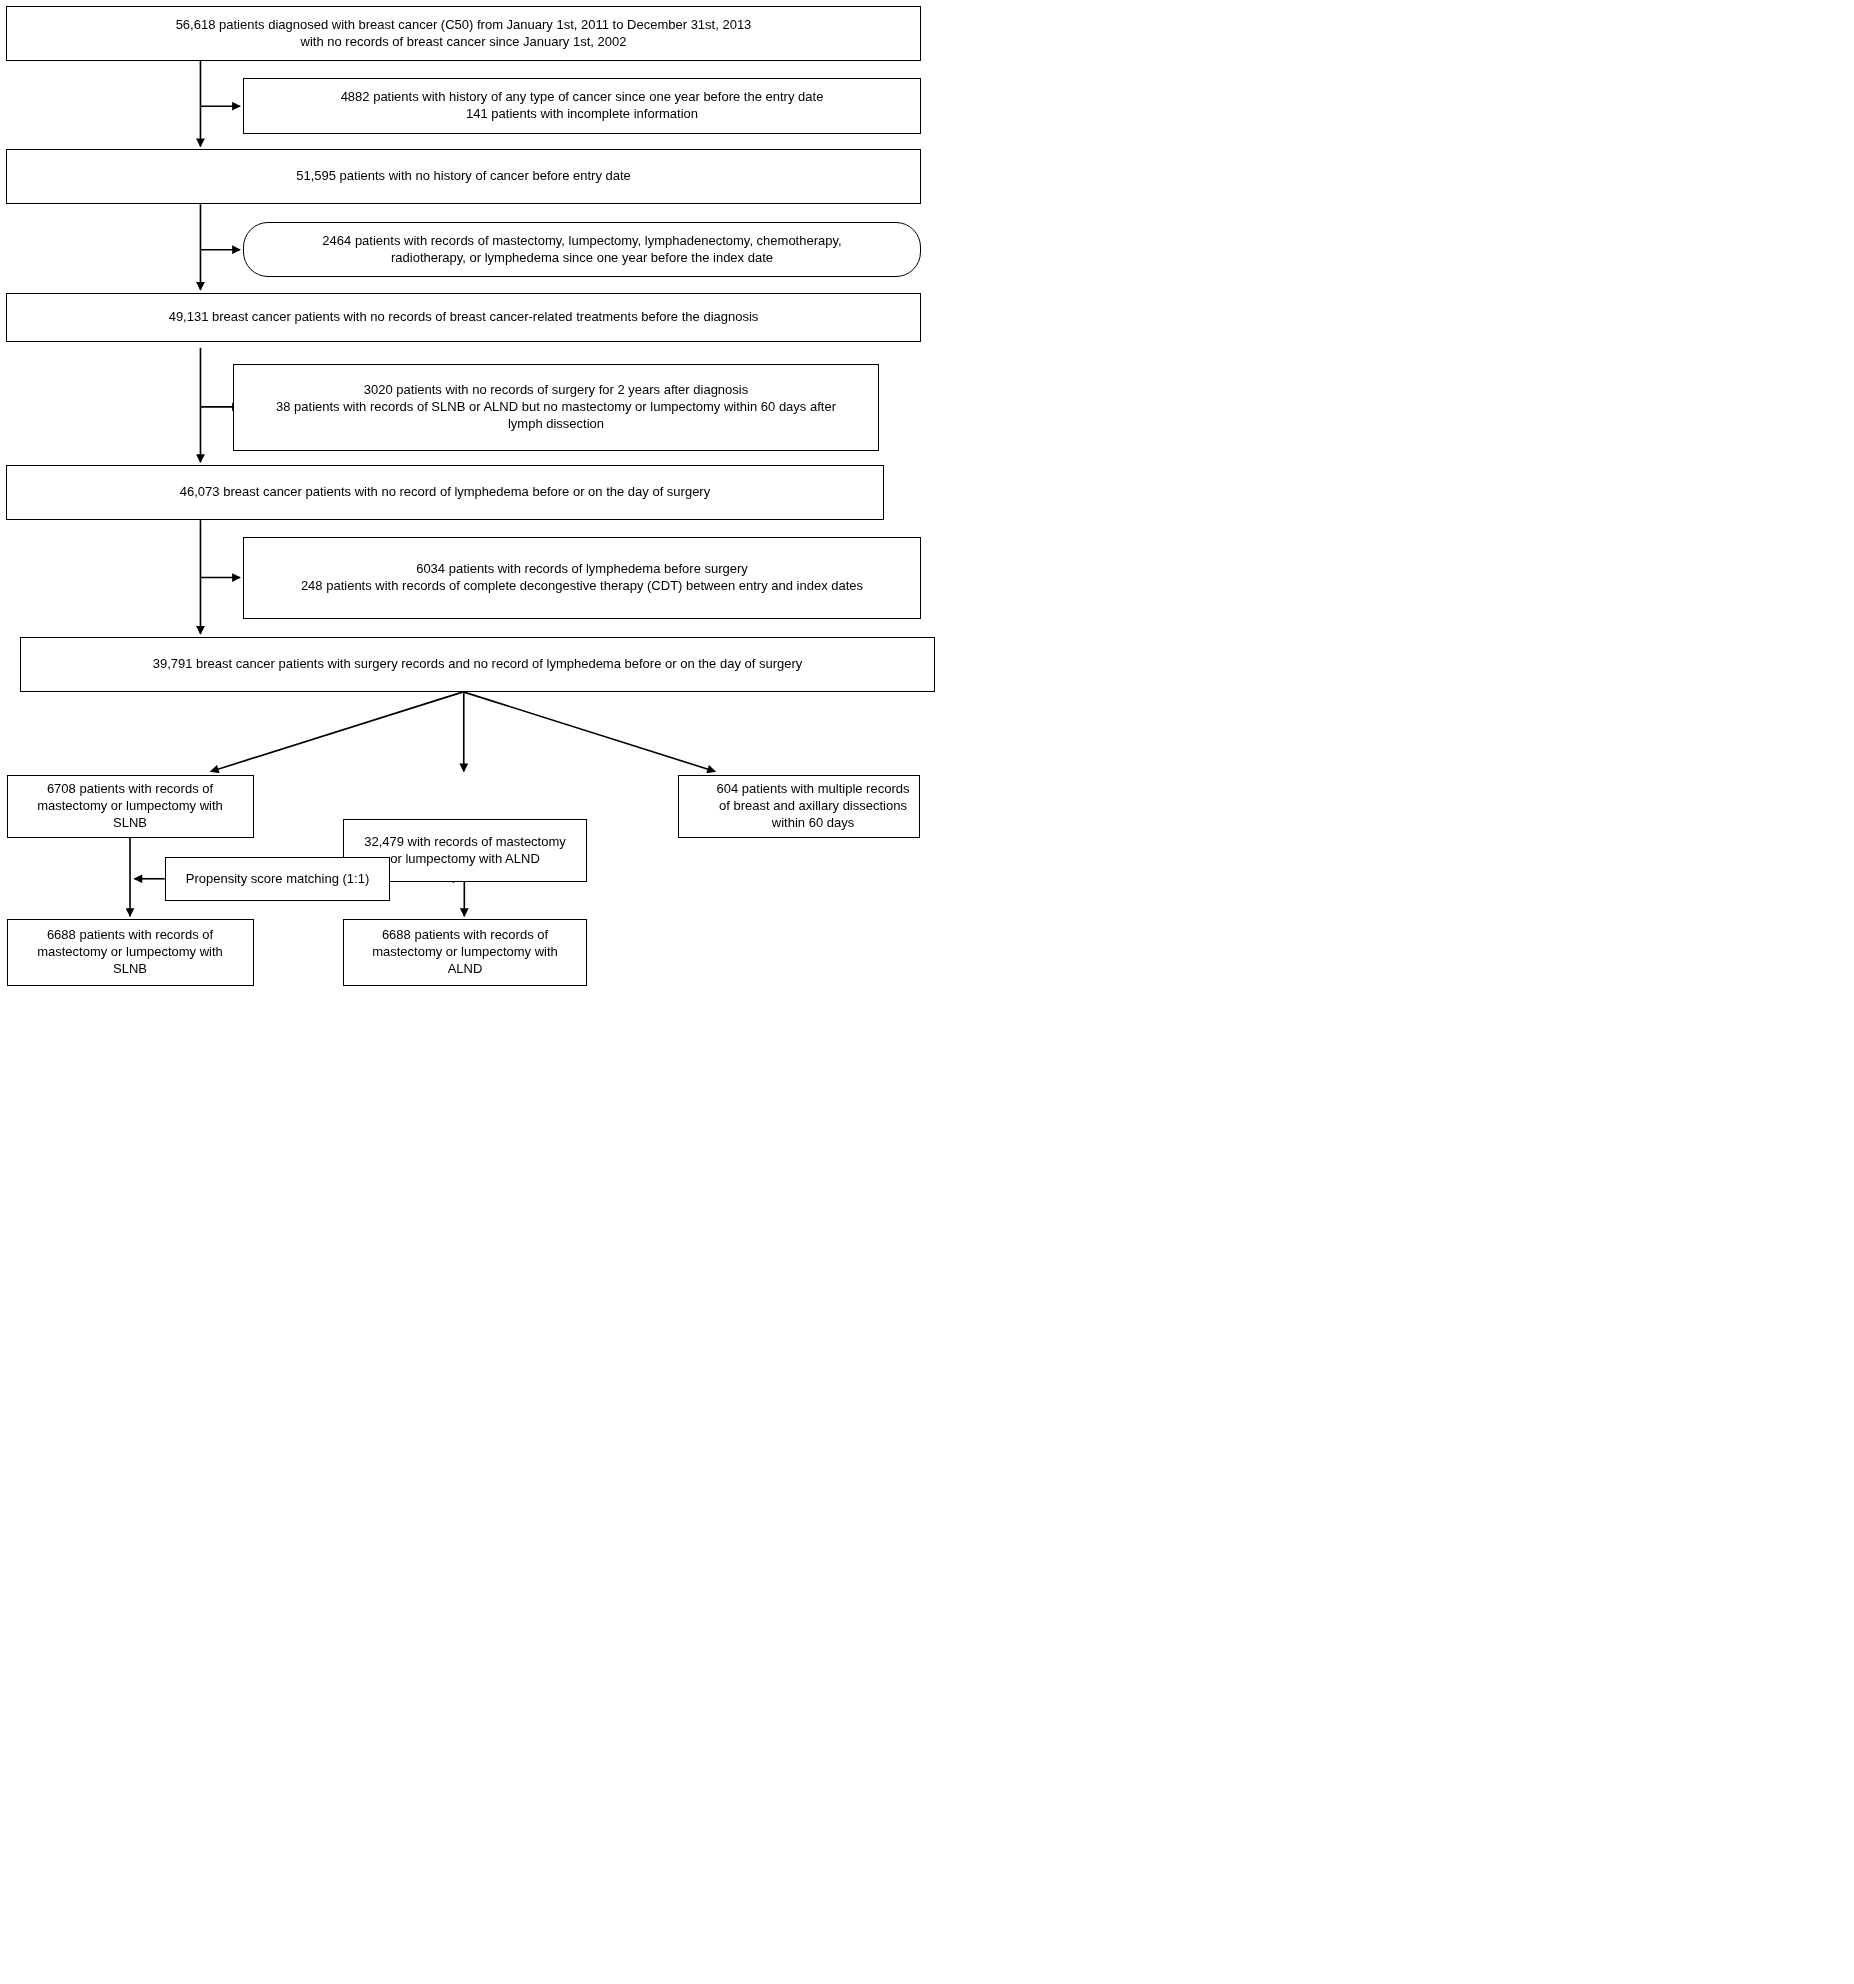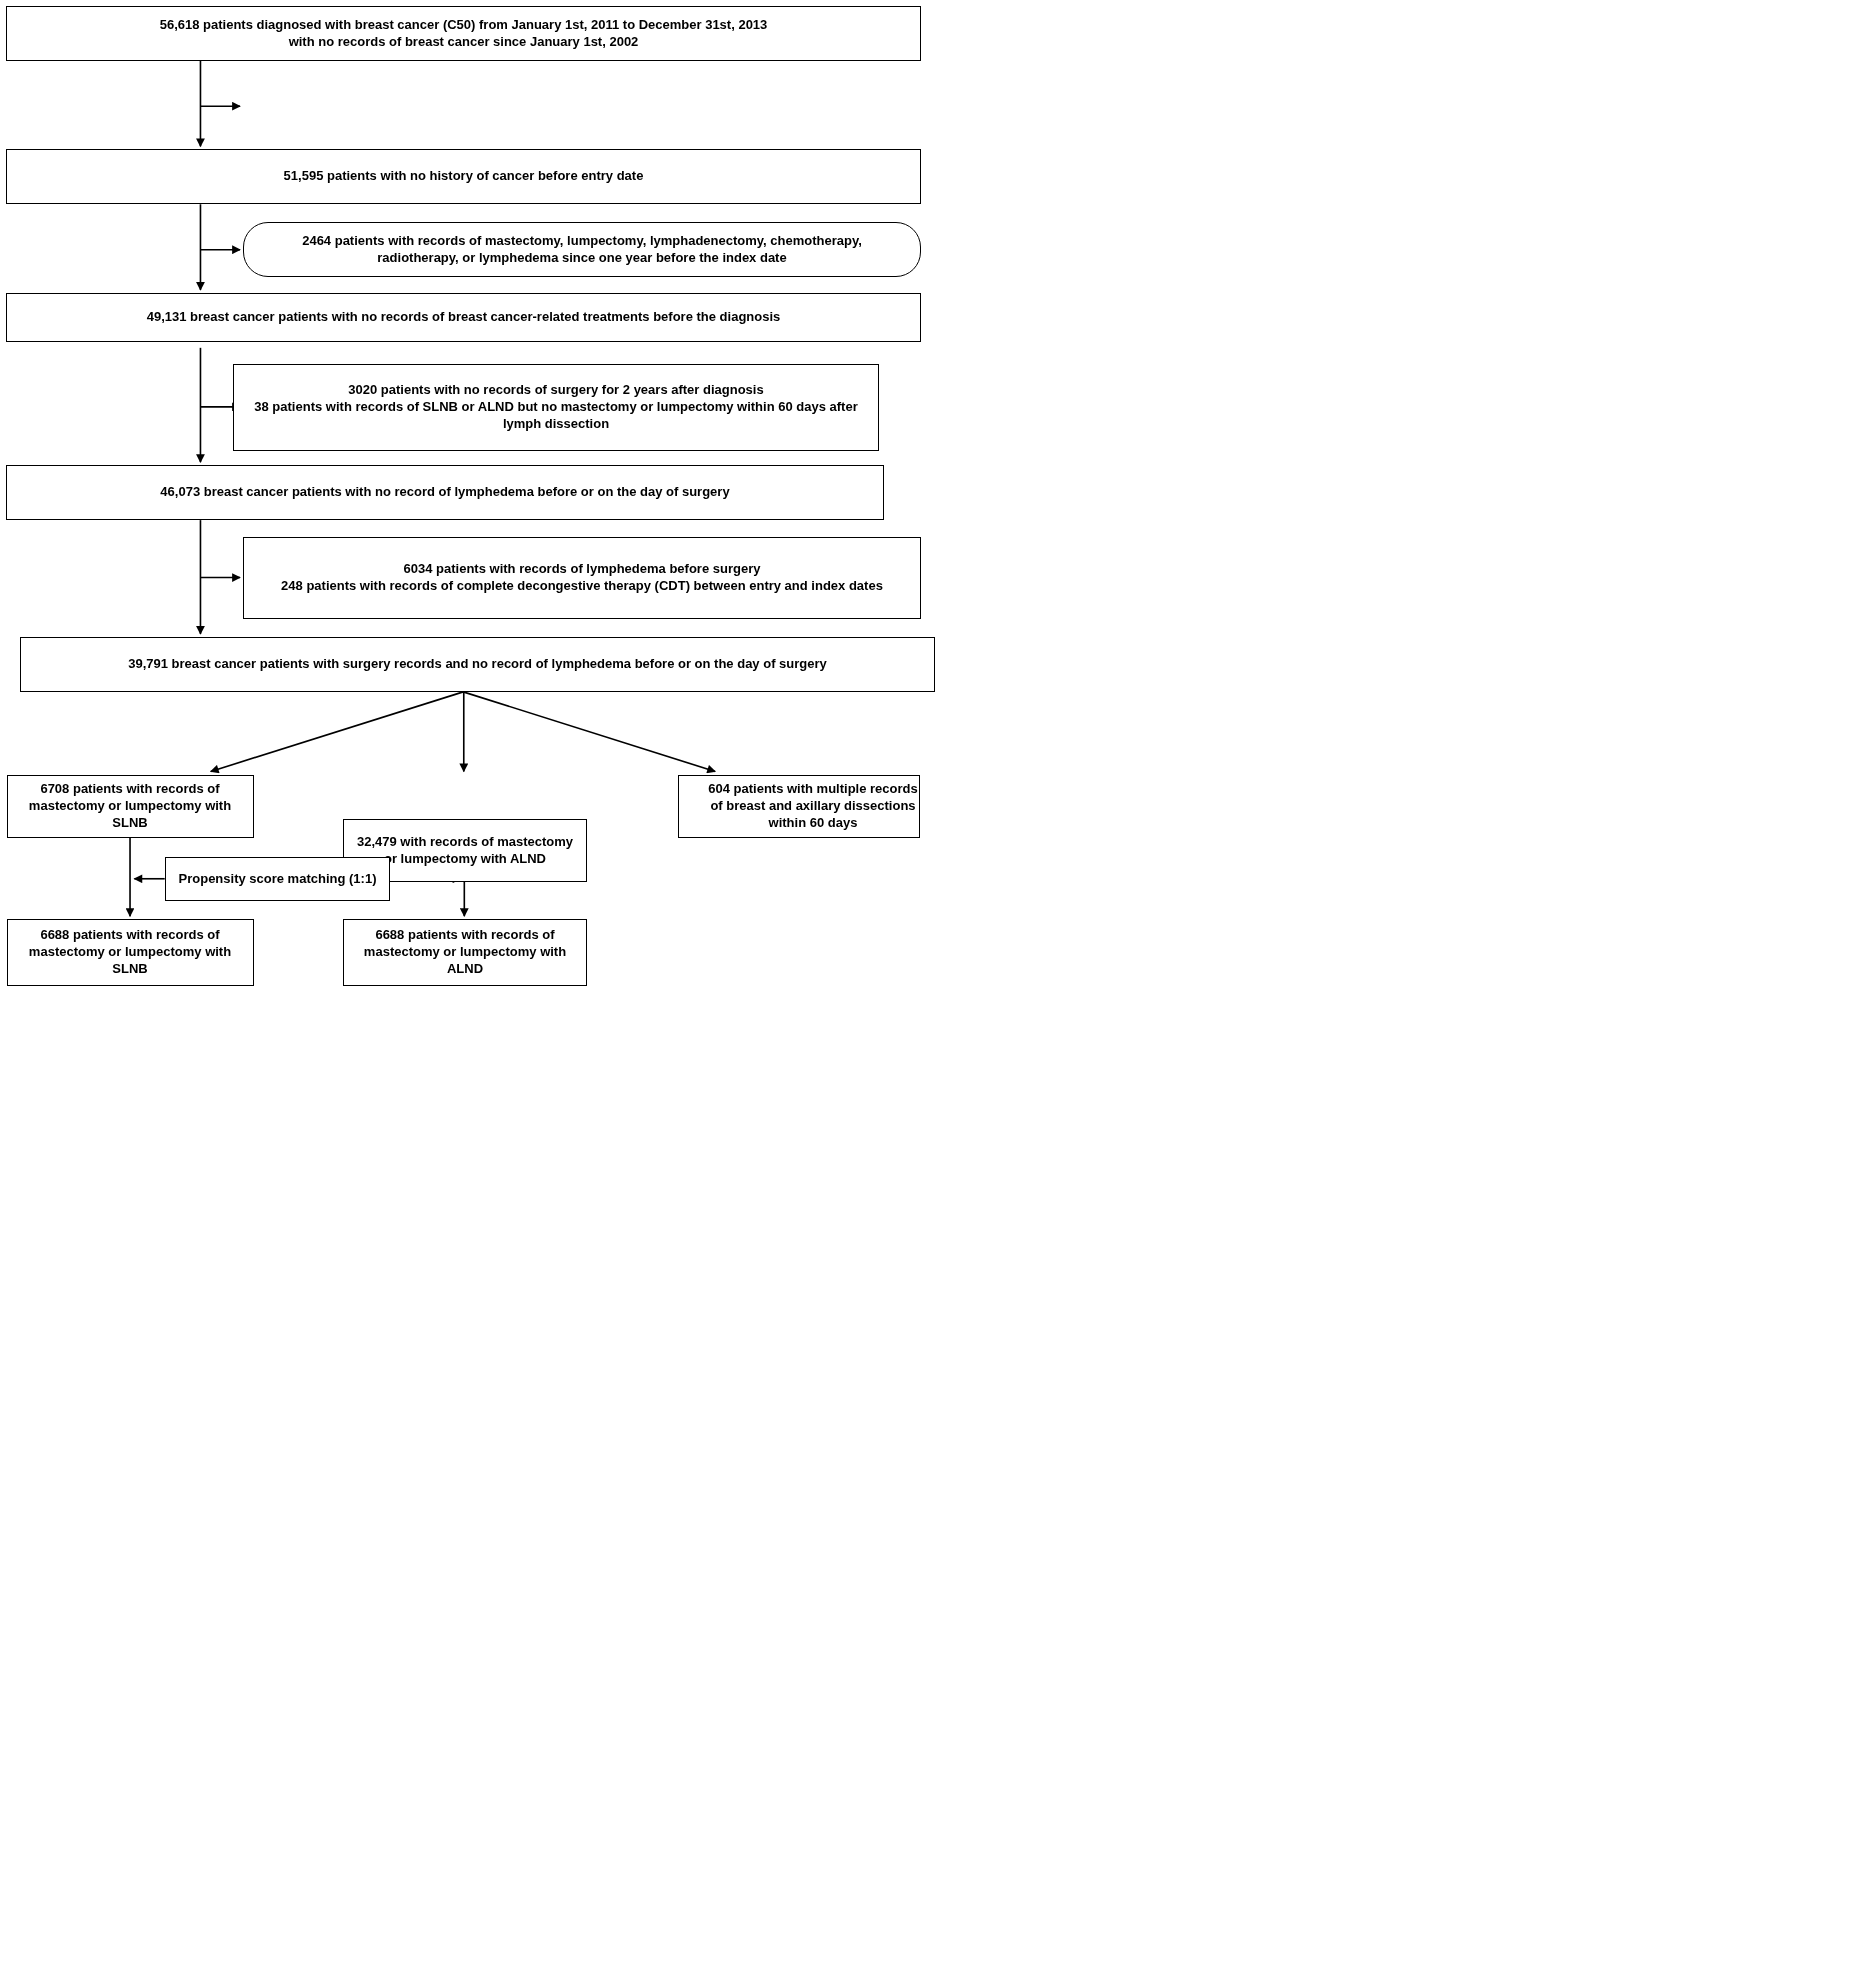--- a/index.html
+++ b/index.html
@@ -23,21 +23,21 @@
     border: 1.6px solid #000000;
     background: #ffffff;
     display: flex;
     flex-direction: column;
     justify-content: center;
     align-items: center;
     text-align: center;
     font-size: 13px;
     line-height: 1.3;
   }
-  .ln { white-space: nowrap; font-weight: bold; }
+  .ln { white-space: nowrap; }
   
   .b-initial   { left: 6px;   top: 6px;   width: 915px; height: 55px; }
   .e-history   { left: 243px;  top: 78px;  width: 678px; height: 56px; }
   .b-nohist    { left: 6px;   top: 149px;  width: 915px; height: 55px; }
   .e-treat     { left: 243px;  top: 222px;  width: 678px; height: 55px; border-radius: 25px; }
   .b-notreat   { left: 6px;   top: 293px;  width: 915px; height: 49px; }
   .e-surg      { left: 233px;  top: 364px;  width: 646px; height: 87px; }
   .b-nolymph   { left: 6px;   top: 465px;  width: 878px; height: 55px; }
   .e-lymph     { left: 243px;  top: 537px;  width: 678px; height: 82px; }
   .b-cohort    { left: 20px;   top: 637px; width: 915px; height: 55px; }
@@ -76,20 +76,24 @@
       <line x1="304" y1="1622" x2="248" y2="1622" marker-end="url(#ah)"></line>
       <line x1="790" y1="1622" x2="850" y2="1622" marker-end="url(#ah)"></line>
     </g>
   </svg>
 
   <div class="box b-initial">
     <div class="ln">56,618 patients diagnosed with breast cancer (C50) from January 1st, 2011 to December 31st, 2013</div>
     <div class="ln">with no records of breast cancer since January 1st, 2002</div>
   </div>
 
+  <div class="box e-history">
+    <div class="ln">4882 patients with history of any type of cancer since one year before the entry date</div>
+    <div class="ln">141 patients with incomplete information</div>
+  </div>
 
   <div class="box b-nohist">
     <div class="ln">51,595 patients with no history of cancer before entry date</div>
   </div>
 
   <div class="box e-treat">
     <div class="ln">2464 patients with records of mastectomy, lumpectomy, lymphadenectomy, chemotherapy,</div>
     <div class="ln">radiotherapy, or lymphedema since one year before the index date</div>
   </div>
 

